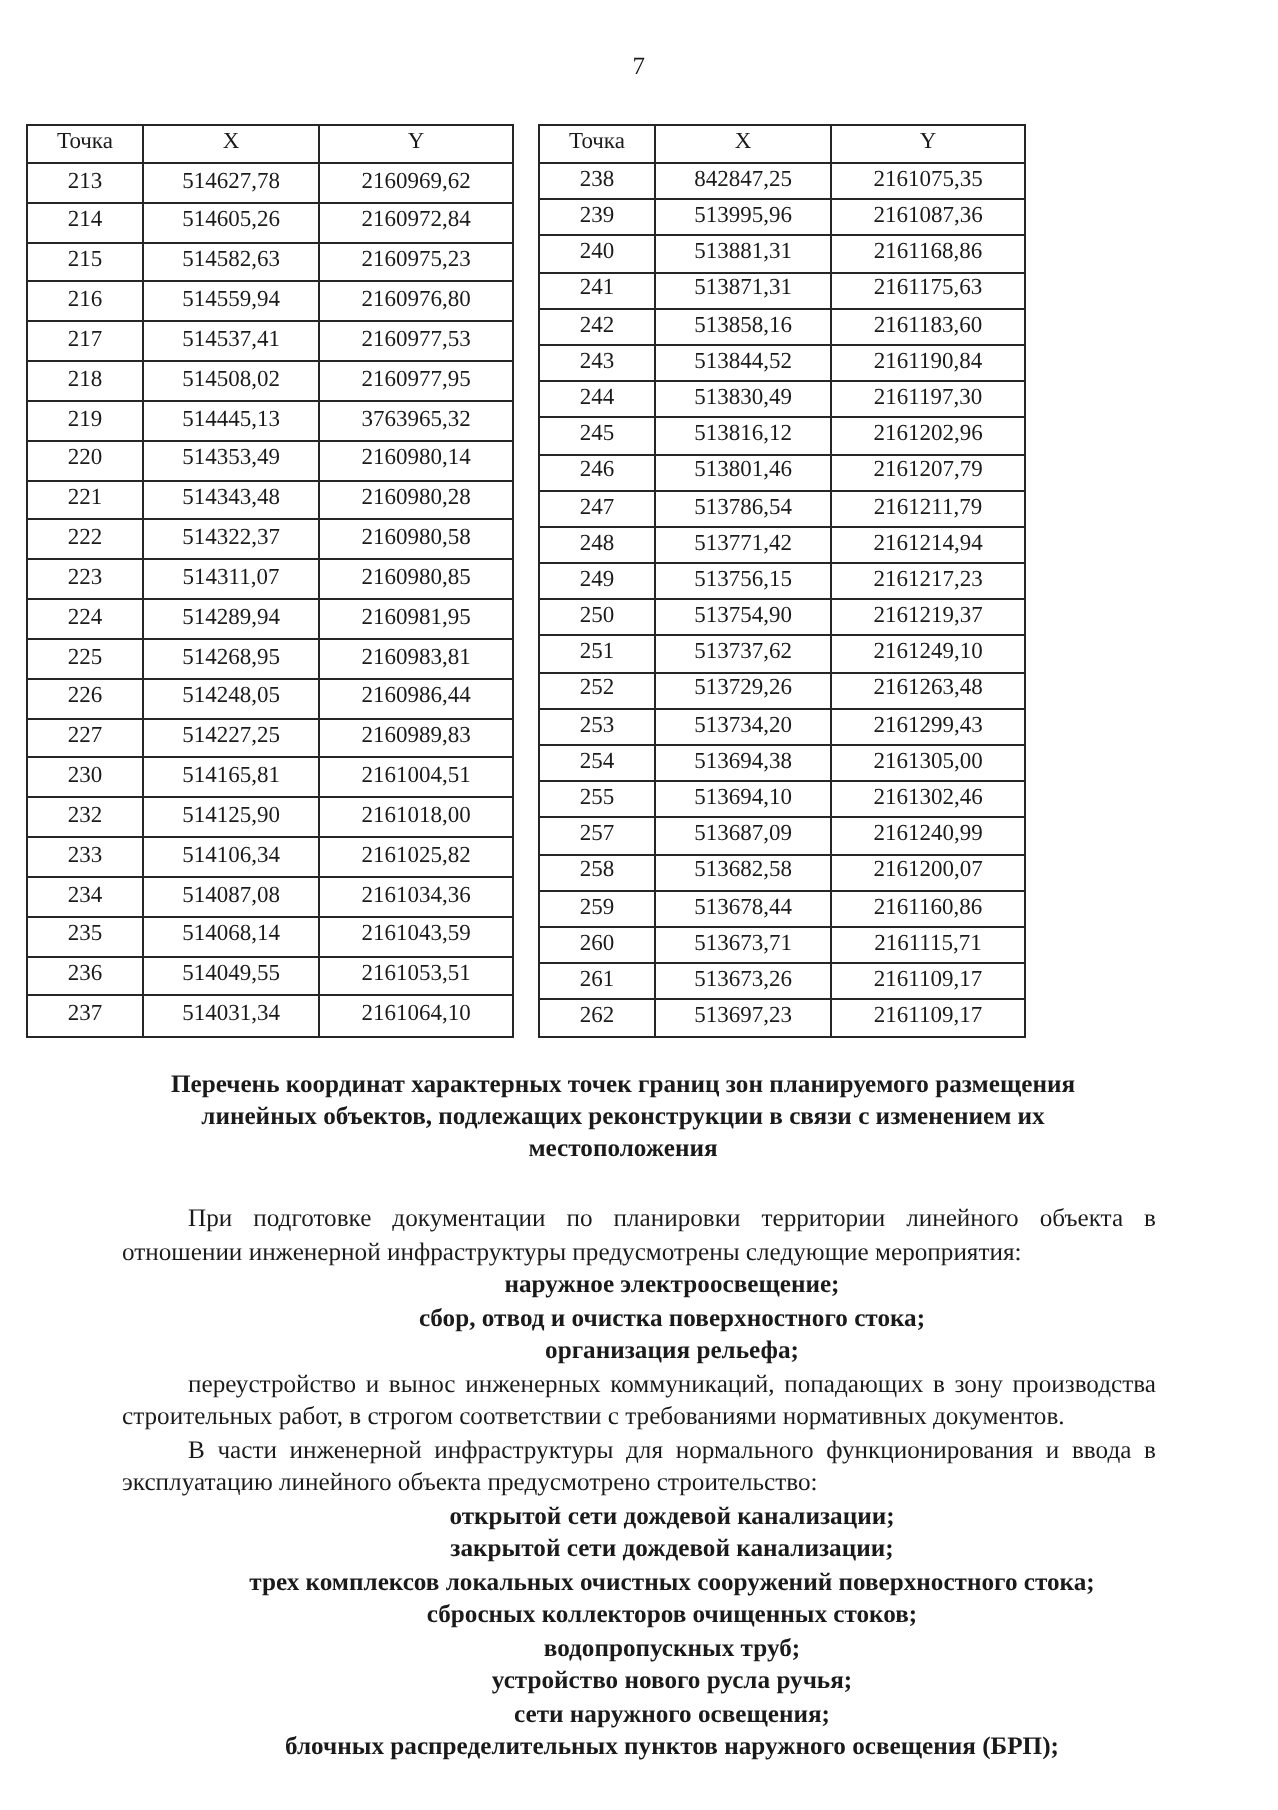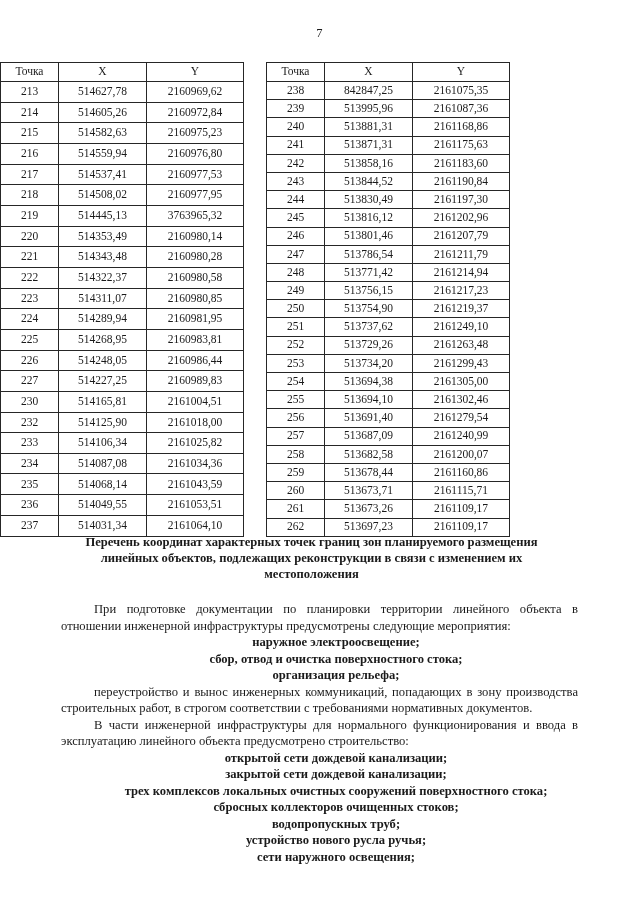--- a/index.html
+++ b/index.html
@@ -34,24 +34,24 @@
     text-align: center;
     font-size: 12.5px;
     letter-spacing: 0.2px;
   }
 
   
   .tables-row {
     position: absolute;
     top: 62px;
     left: 0;
-    width: 596px;
+    width: 513px;
     display: flex;
-    justify-content: flex-start;
-    gap: 22px;
+    justify-content: flex-end;
+    gap: 12px;
   }
 
   table.coord {
     border-collapse: collapse;
     table-layout: fixed;
     width: 243px;
     font-size: 11.5px;
   }
   table.coord th,
   table.coord td {
@@ -342,25 +342,20 @@
             <td>254</td>
             <td>513694,38</td>
             <td>2161305,00</td>
           </tr>
           <tr>
             <td>255</td>
             <td>513694,10</td>
             <td>2161302,46</td>
           </tr>
           <tr>
-            <td>256</td>
-            <td>513691,40</td>
-            <td>2161279,54</td>
-          </tr>
-          <tr>
             <td>257</td>
             <td>513687,09</td>
             <td>2161240,99</td>
           </tr>
           <tr>
             <td>258</td>
             <td>513682,58</td>
             <td>2161200,07</td>
           </tr>
           <tr>
@@ -404,16 +399,17 @@
     <p class="para">В части инженерной инфраструктуры для нормального функционирования и ввода в эксплуатацию линейного объекта предусмотрено строительство:</p>
 
     <ul class="simple-list">
         <li>открытой сети дождевой канализации;</li>
         <li>закрытой сети дождевой канализации;</li>
         <li>трех комплексов локальных очистных сооружений поверхностного стока;</li>
         <li>сбросных коллекторов очищенных стоков;</li>
         <li>водопропускных труб;</li>
         <li>устройство нового русла ручья;</li>
         <li>сети наружного освещения;</li>
+        <li>блочных распределительных пунктов наружного освещения (БРП);</li>
       </ul>
   </div>
 
 </div>
 
 </body></html>

